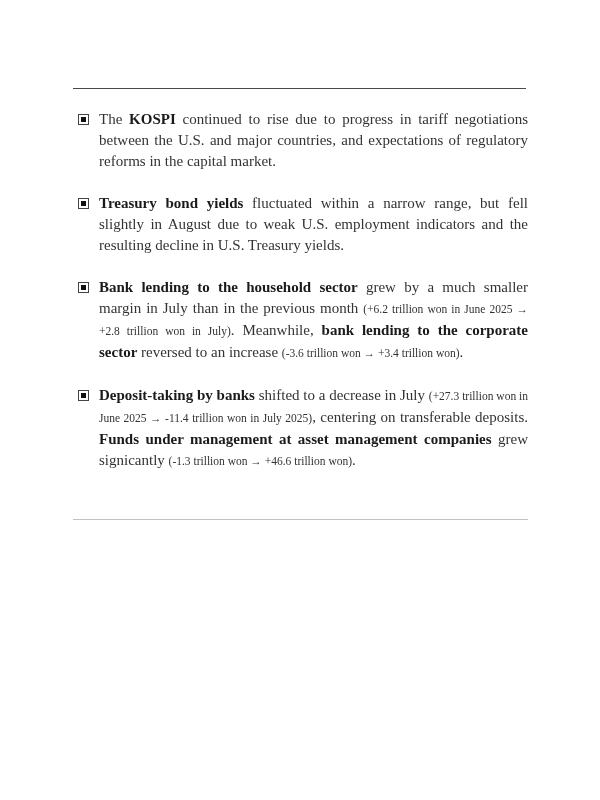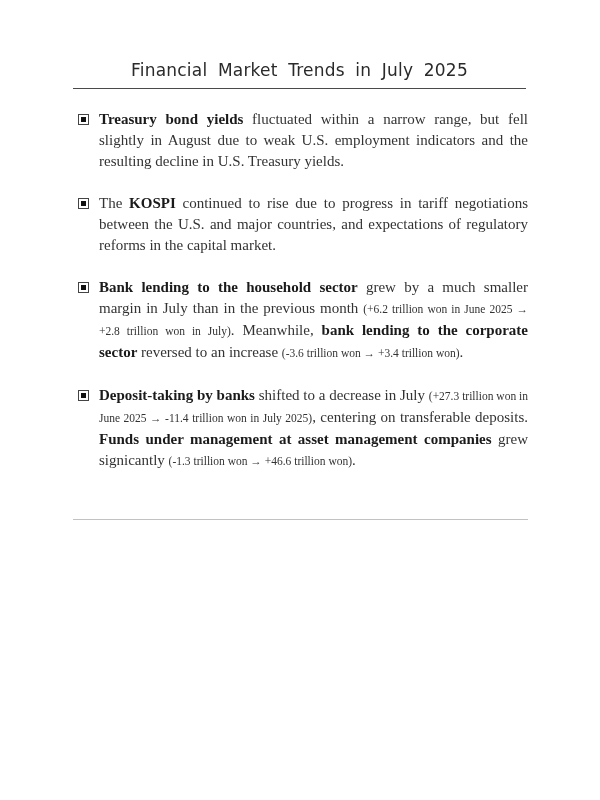--- a/index.html
+++ b/index.html
@@ -95,33 +95,32 @@
     .small {
       font-size: 11.5px;
       color: #333;
     }
   </style>
 </head>
 <body>
 
 <div class="page">
 
-  <h1 class="title">Financial Market Trends in July 2025</h1>
   <div class="rule-top"></div>
 
   <ul class="items">
 
     <li class="item">
       <span class="bullet"></span>
-      <span class="b">Treasury bond yields</span><span> fluctuated within a narrow range, but fell slightly in August due to weak U.S. employment indicators and the resulting decline in U.S. Treasury yields.</span>
+      <span>The </span><span class="b">KOSPI</span><span> continued to rise due to progress in tariff negotiations between the U.S. and major countries, and expectations of regulatory reforms in the capital market.</span>
     </li>
 
     <li class="item">
       <span class="bullet"></span>
-      <span>The </span><span class="b">KOSPI</span><span> continued to rise due to progress in tariff negotiations between the U.S. and major countries, and expectations of regulatory reforms in the capital market.</span>
+      <span class="b">Treasury bond yields</span><span> fluctuated within a narrow range, but fell slightly in August due to weak U.S. employment indicators and the resulting decline in U.S. Treasury yields.</span>
     </li>
 
     <li class="item spaced">
       <span class="bullet"></span>
       <span class="b">Bank lending to the household sector</span><span> grew by a much smaller margin in July than in the previous month </span><span class="small">(+6.2 trillion won in June 2025 → +2.8 trillion won in July)</span><span>. Meanwhile, </span><span class="b">bank lending to the corporate sector</span><span> reversed to an increase </span><span class="small">(-3.6 trillion won → +3.4 trillion won)</span><span>.</span>
     </li>
 
     <li class="item">
       <span class="bullet"></span>
       <span class="b">Deposit-taking by banks</span><span> shifted to a decrease in July </span><span class="small">(+27.3 trillion won in June 2025 → -11.4 trillion won in July 2025)</span><span>, centering on transferable deposits. </span><span class="b">Funds under management at asset management companies</span><span> grew signicantly </span><span class="small">(-1.3 trillion won → +46.6 trillion won)</span><span>.</span>

